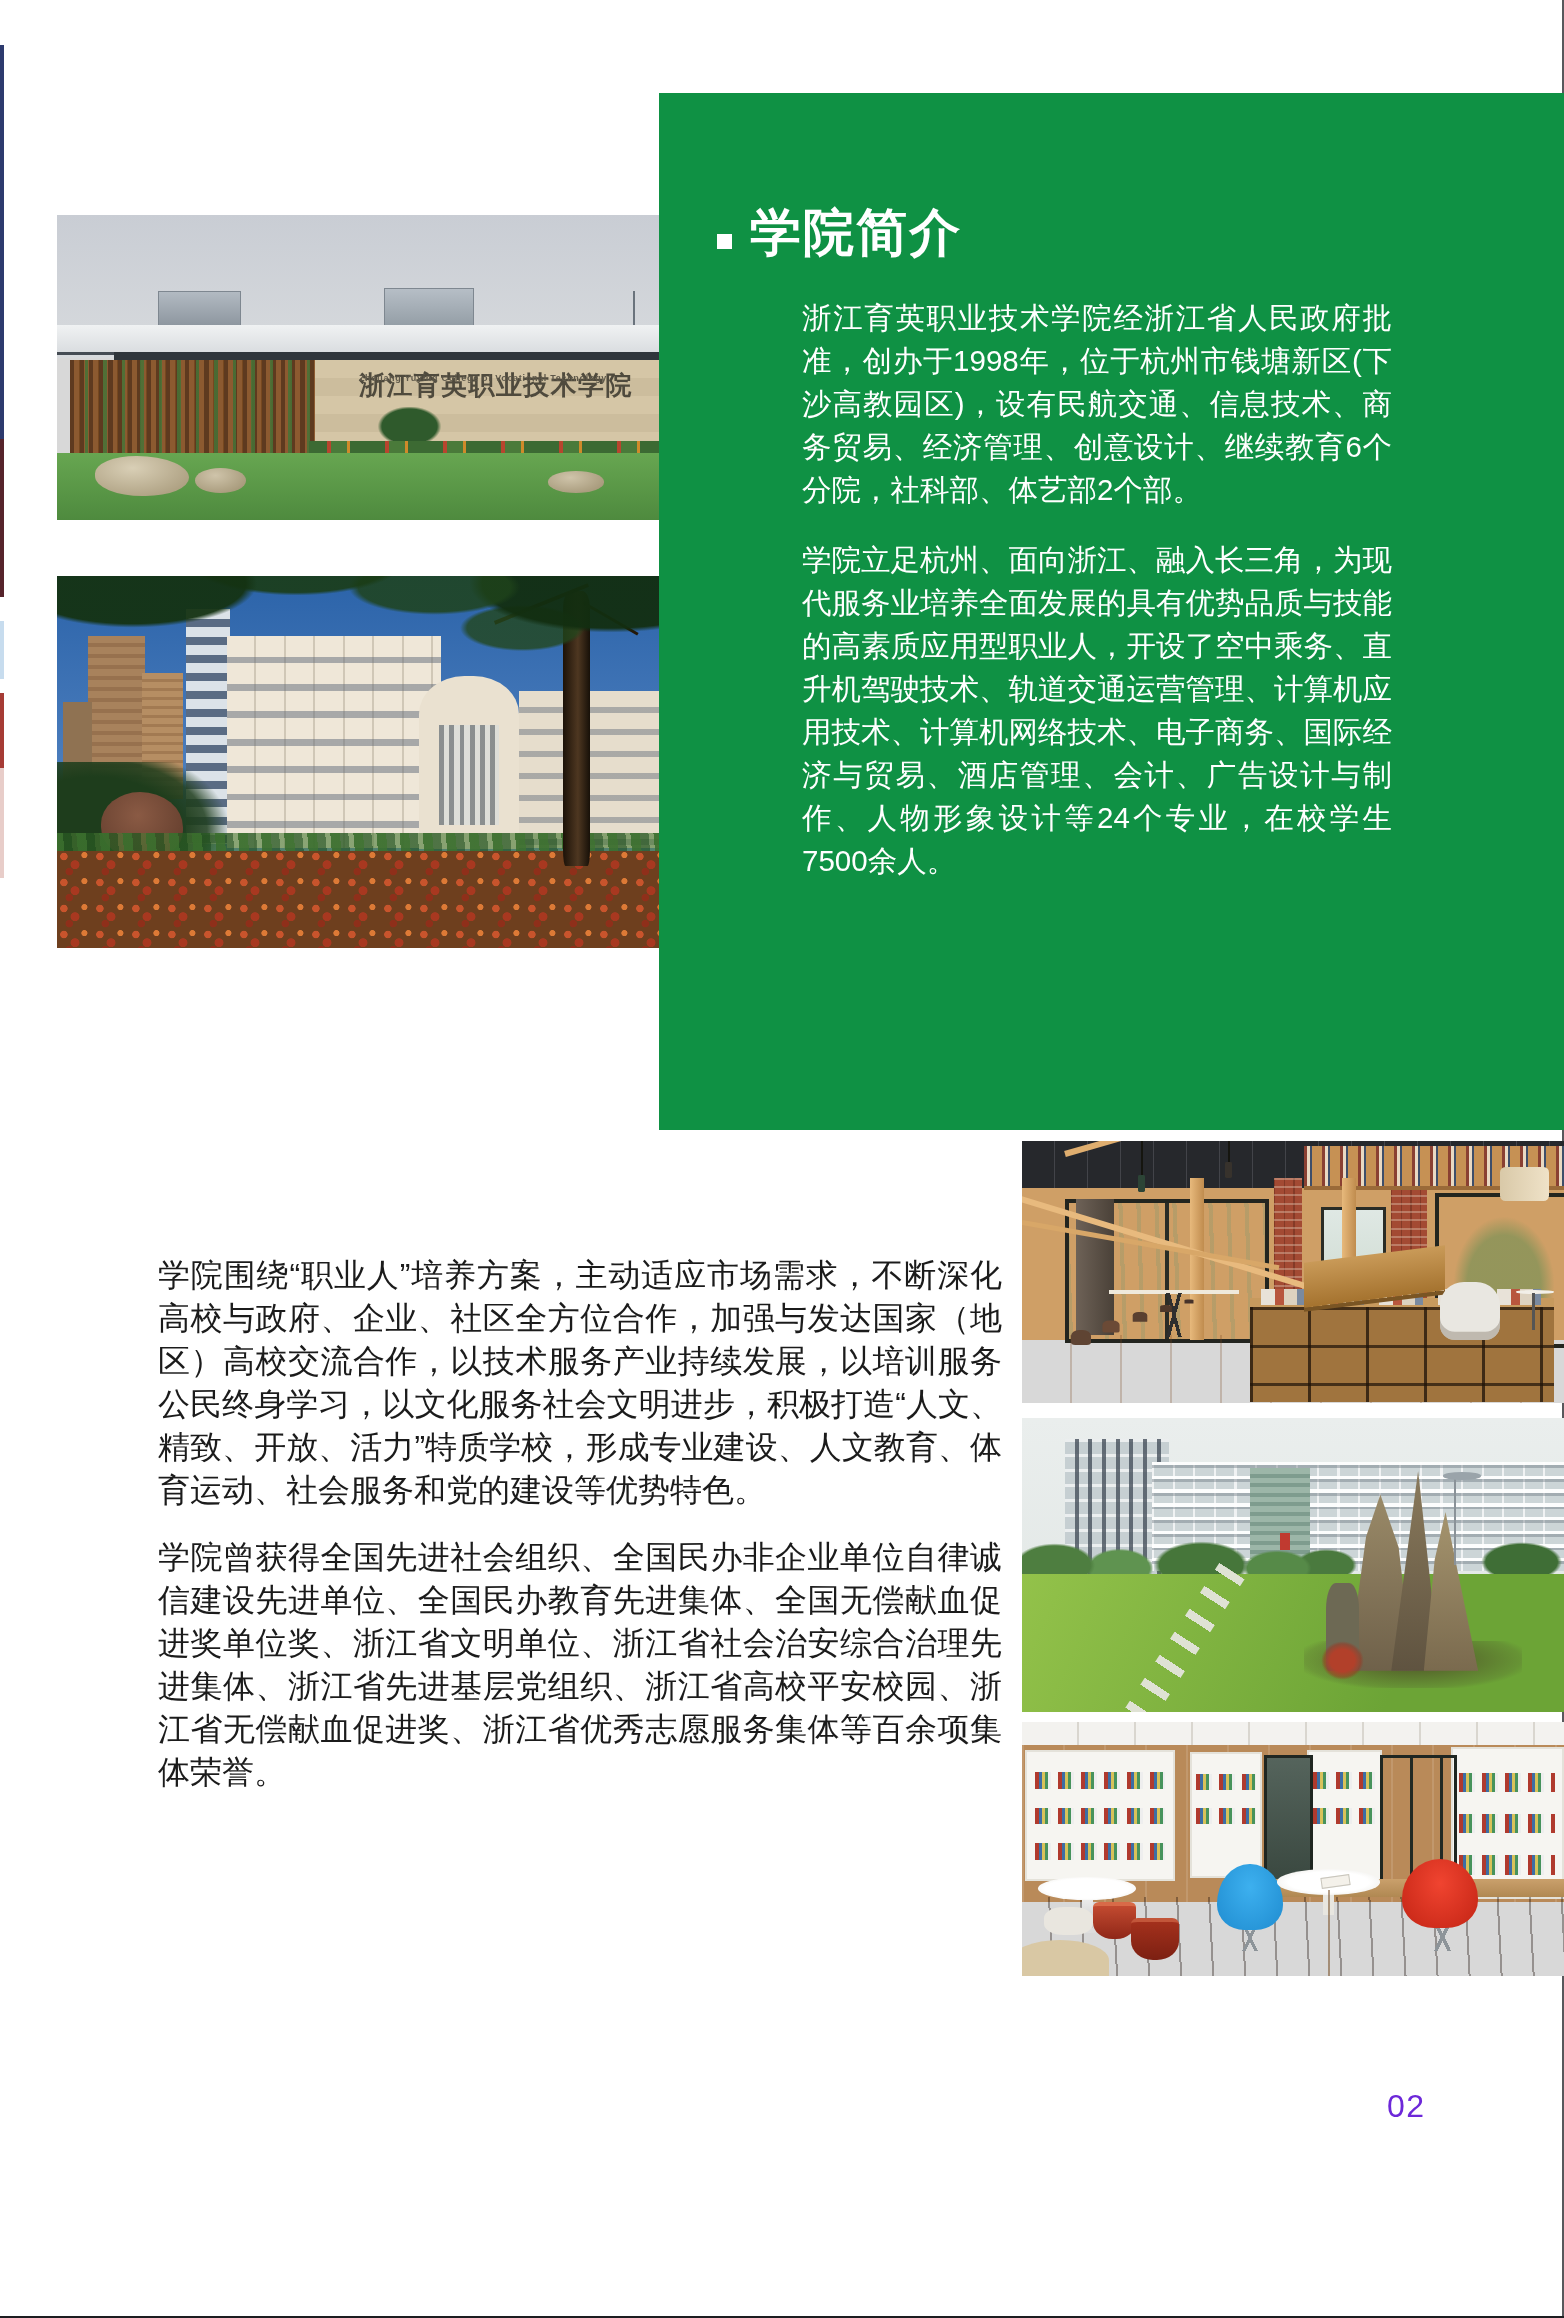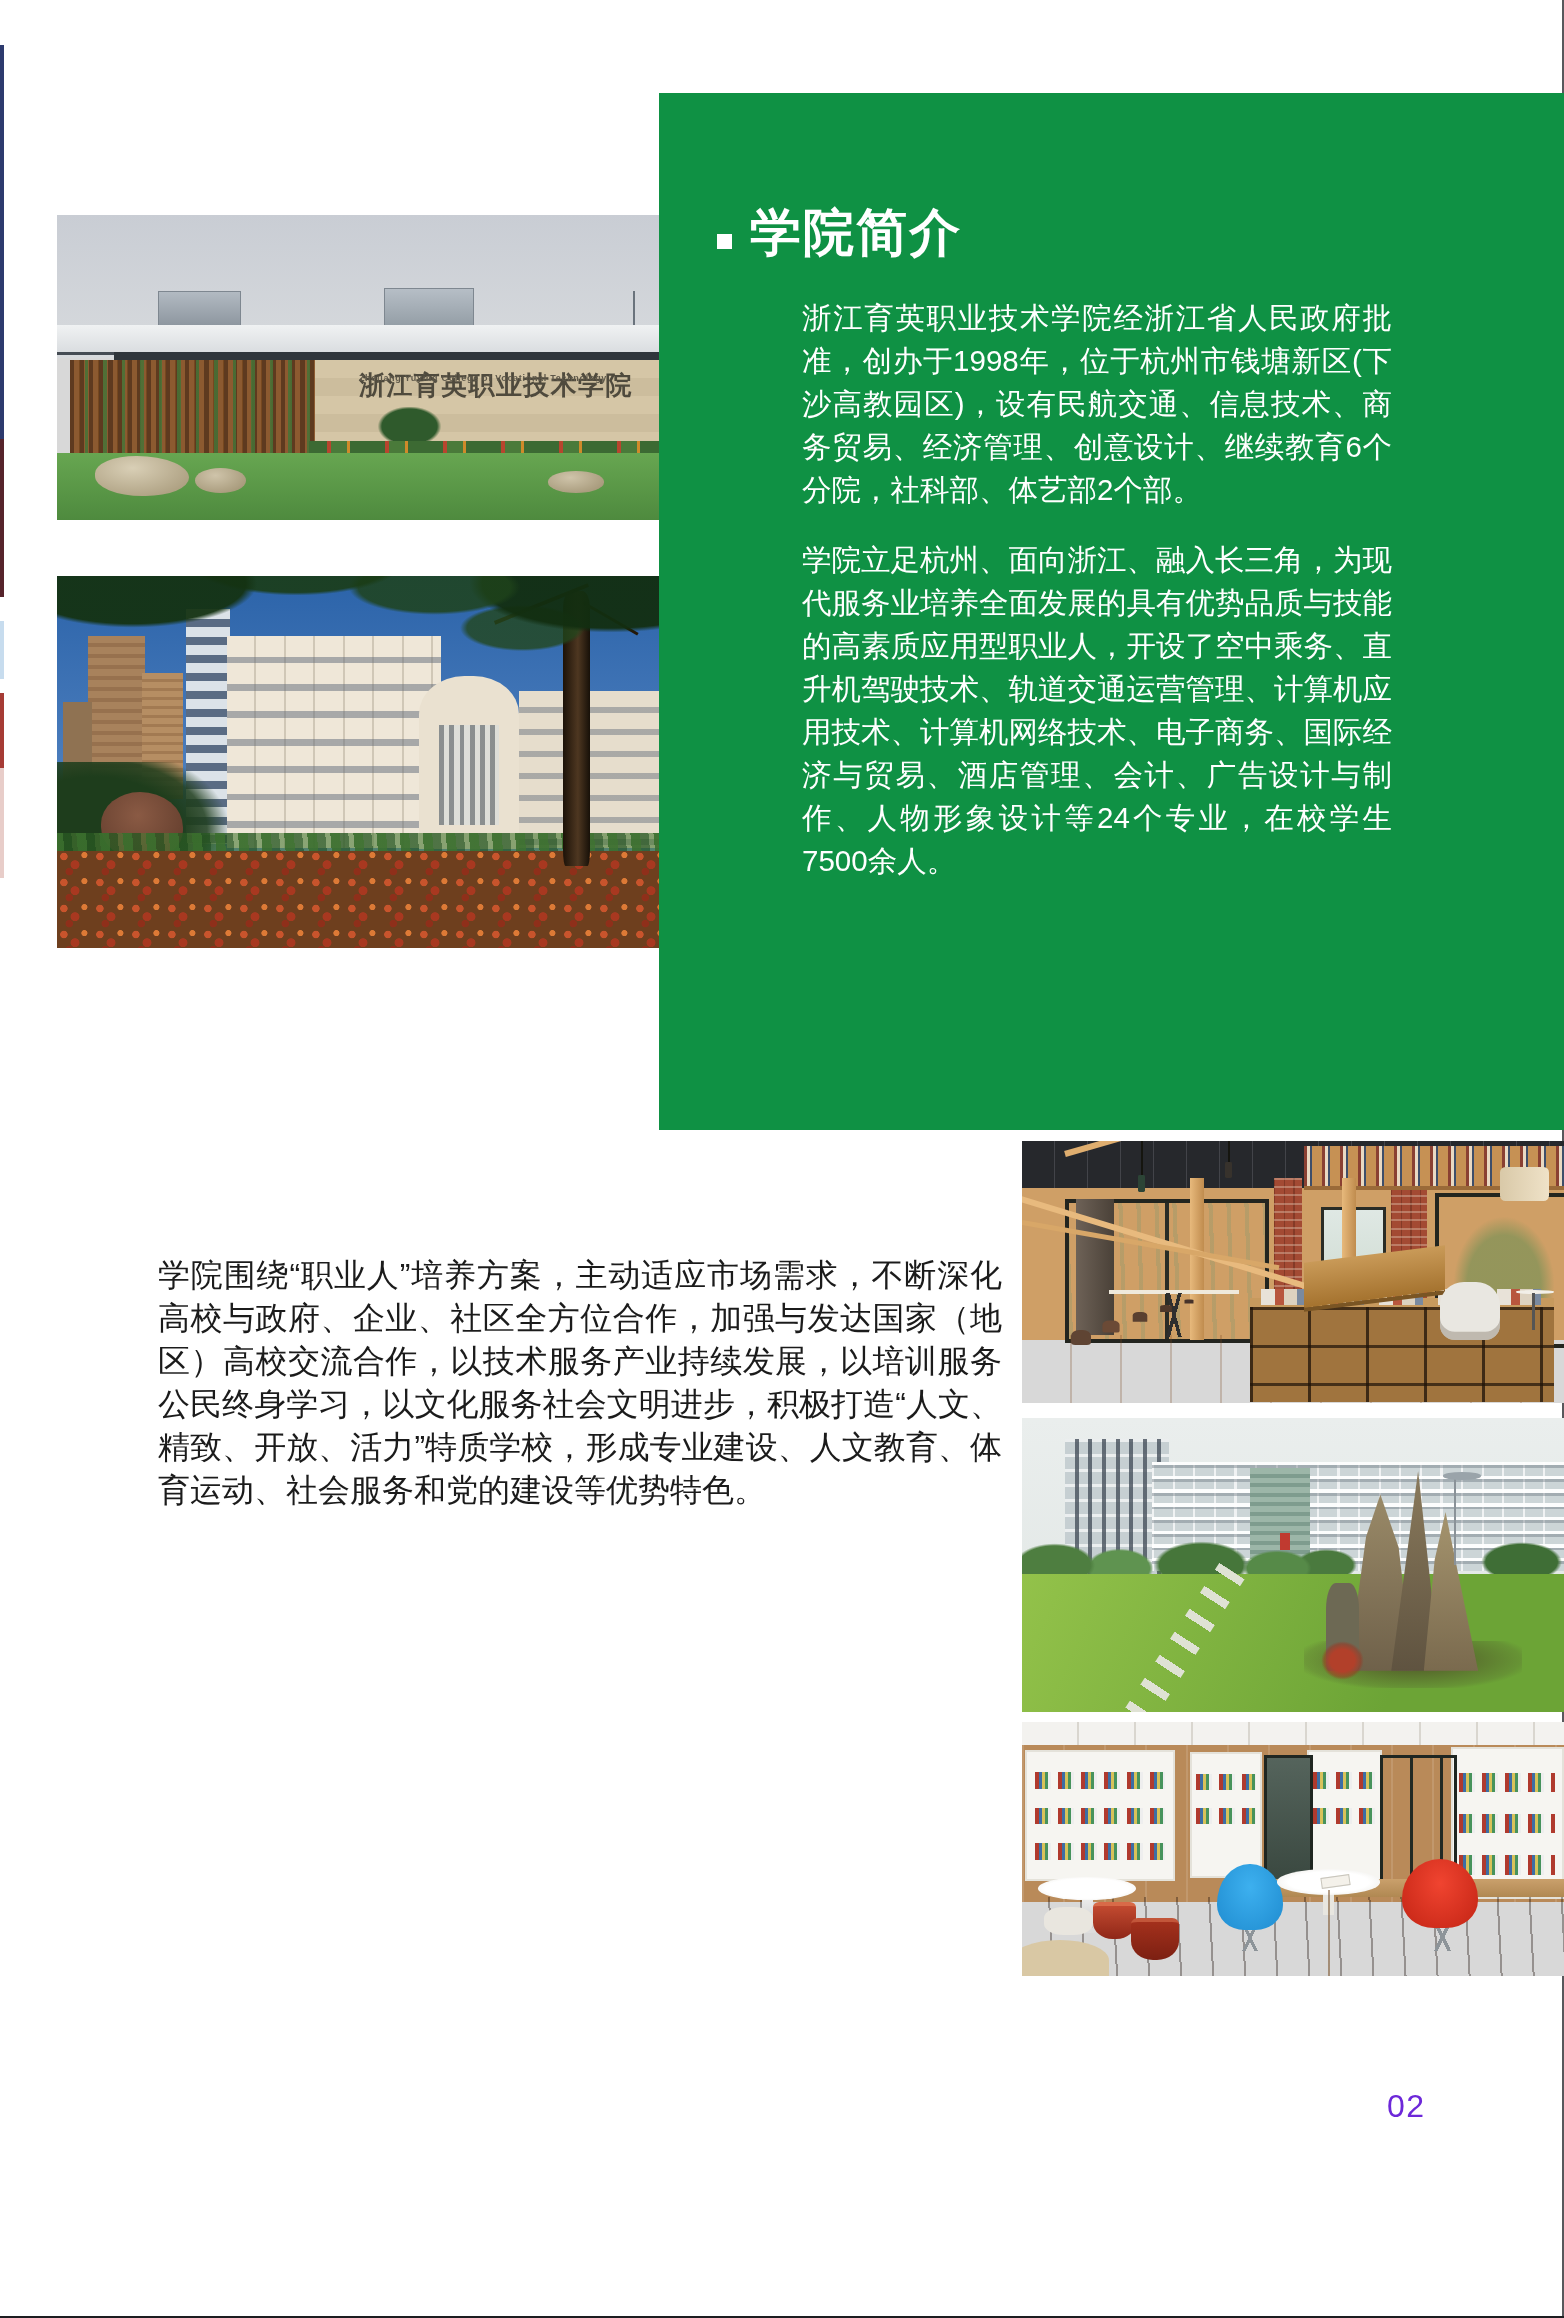--- a/index.html
+++ b/index.html
@@ -274,20 +274,21 @@
       <h1 class="panel-title">学院简介</h1>
     </div>
     <div class="panel-body">
       <p>浙江育英职业技术学院经浙江省人民政府批准，创办于1998年，位于杭州市钱塘新区(下沙高教园区)，设有民航交通、信息技术、商务贸易、经济管理、创意设计、继续教育6个分院，社科部、体艺部2个部。</p>
       <p>学院立足杭州、面向浙江、融入长三角，为现代服务业培养全面发展的具有优势品质与技能的高素质应用型职业人，开设了空中乘务、直升机驾驶技术、轨道交通运营管理、计算机应用技术、计算机网络技术、电子商务、国际经济与贸易、酒店管理、会计、广告设计与制作、人物形象设计等24个专业，在校学生7500余人。</p>
     </div>
   </section>
 
   <section class="main-text">
     <p>学院围绕“职业人”培养方案，主动适应市场需求，不断深化高校与政府、企业、社区全方位合作，加强与发达国家（地区）高校交流合作，以技术服务产业持续发展，以培训服务公民终身学习，以文化服务社会文明进步，积极打造“人文、精致、开放、活力”特质学校，形成专业建设、人文教育、体育运动、社会服务和党的建设等优势特色。</p>
+    <p>学院曾获得全国先进社会组织、全国民办非企业单位自律诚信建设先进单位、全国民办教育先进集体、全国无偿献血促进奖单位奖、浙江省文明单位、浙江省社会治安综合治理先进集体、浙江省先进基层党组织、浙江省高校平安校园、浙江省无偿献血促进奖、浙江省优秀志愿服务集体等百余项集体荣誉。</p>
   </section>
 
   <div class="ph photo-lounge">
     <div class="pa-ceiling"></div>
     <div class="pa-wall"></div>
     <div class="pa-winL"></div>
     <div class="pa-pillar"></div>
     <div class="pa-winM"></div>
     <div class="pa-winR"></div>
     <div class="pa-brick1"></div>

